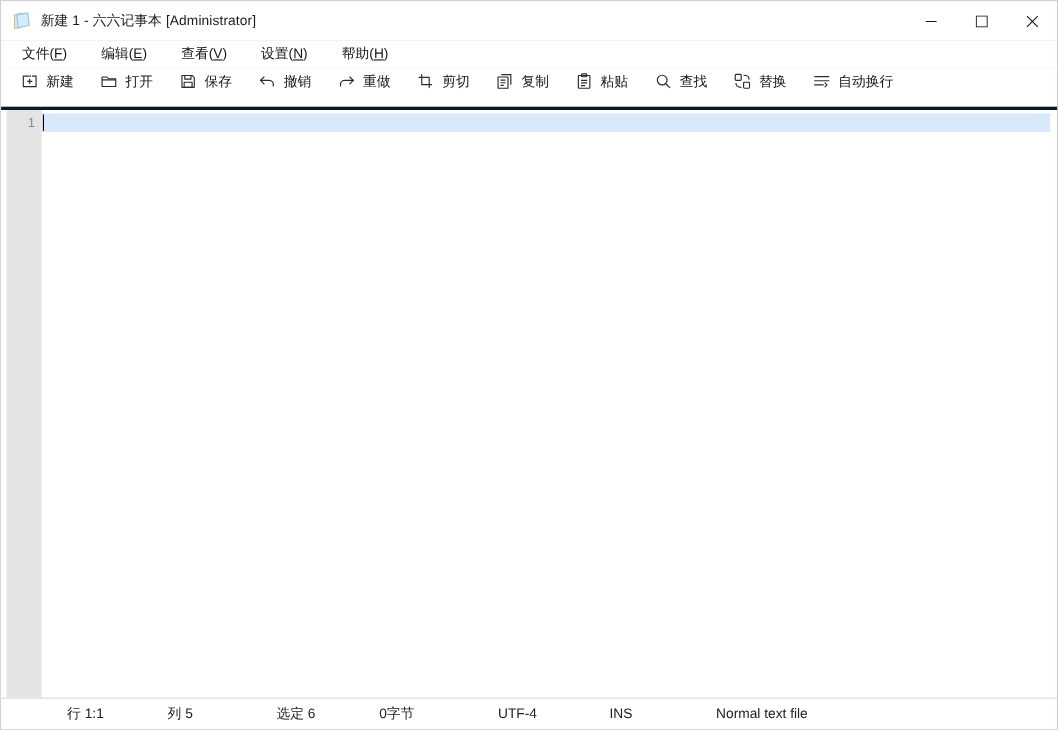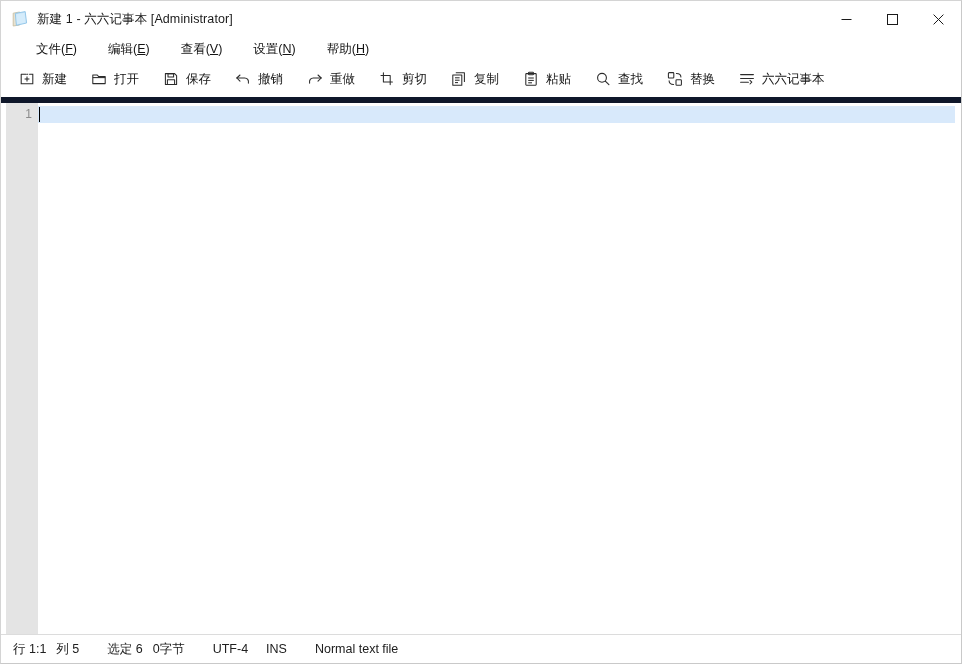--- a/index.html
+++ b/index.html
@@ -73,41 +73,41 @@
   }
   .win-btn svg { display: block; }
 
   
   .menubar {
     height: 24px;
     min-height: 24px;
     background: #ffffff;
     display: flex;
     align-items: center;
-    padding-left: 26px;
+    padding-left: 10px;
   }
   .menu-item {
     font-size: 12.5px;
     color: #141414;
     padding: 3px 9px;
     margin-right: 13px;
     white-space: nowrap;
     cursor: default;
     line-height: 14px;
   }
   .menu-item u { text-decoration: underline; }
 
   
   .toolbar {
     height: 36px;
     min-height: 36px;
     background: #ffffff;
-    border-bottom: 6px solid #0f172a;
-    display: flex;
-    align-items: center;
+    border-bottom: 3px solid #0f172a;
+    display: flex;
+    align-items: flex-start;
     padding-left: 12px;
   }
   .tb-btn {
     display: flex;
     align-items: center;
     height: 26px;
     padding: 0 6px;
     margin-right: 12px;
     cursor: default;
     white-space: nowrap;
@@ -192,20 +192,21 @@
     background: #ffffff;
     display: flex;
     align-items: center;
     padding-left: 12px;
     font-size: 12.5px;
     color: #202020;
   }
   .st-cell {
     white-space: nowrap;
     margin-right: 18px;
+    margin-left: 48px;
   }
   .st-cell.gap-sm { margin-right: 10px; }
   .st-cell.gap-lg { margin-right: 28px; }
 </style>
 </head>
 <body>
 
 <div class="window">
 
   <div class="titlebar">
@@ -369,21 +370,21 @@
 
     <div class="tb-btn">
       <span>
         <svg class="tb-icon" viewBox="0 0 16 16" fill="none" stroke="#2b2b2b" stroke-width="1.05" stroke-linecap="round" stroke-linejoin="round">
           <line x1="1.6" y1="3.6" x2="14.4" y2="3.6"></line>
           <line x1="1.6" y1="7.4" x2="14.4" y2="7.4"></line>
           <line x1="1.6" y1="11.2" x2="9.4" y2="11.2"></line>
           <path d="M11.0 9.4 L12.8 11.2 L11.0 13.0"></path>
         </svg>
       </span>
-      <span class="tb-label">六六记事本</span>
+      <span class="tb-label">自动换行</span>
     </div>
 
   </div>
 
   <div class="editor">
     <div class="edge-left"></div>
 
     <div class="gutter">
       <div class="gutter-num">1</div>
     </div>

